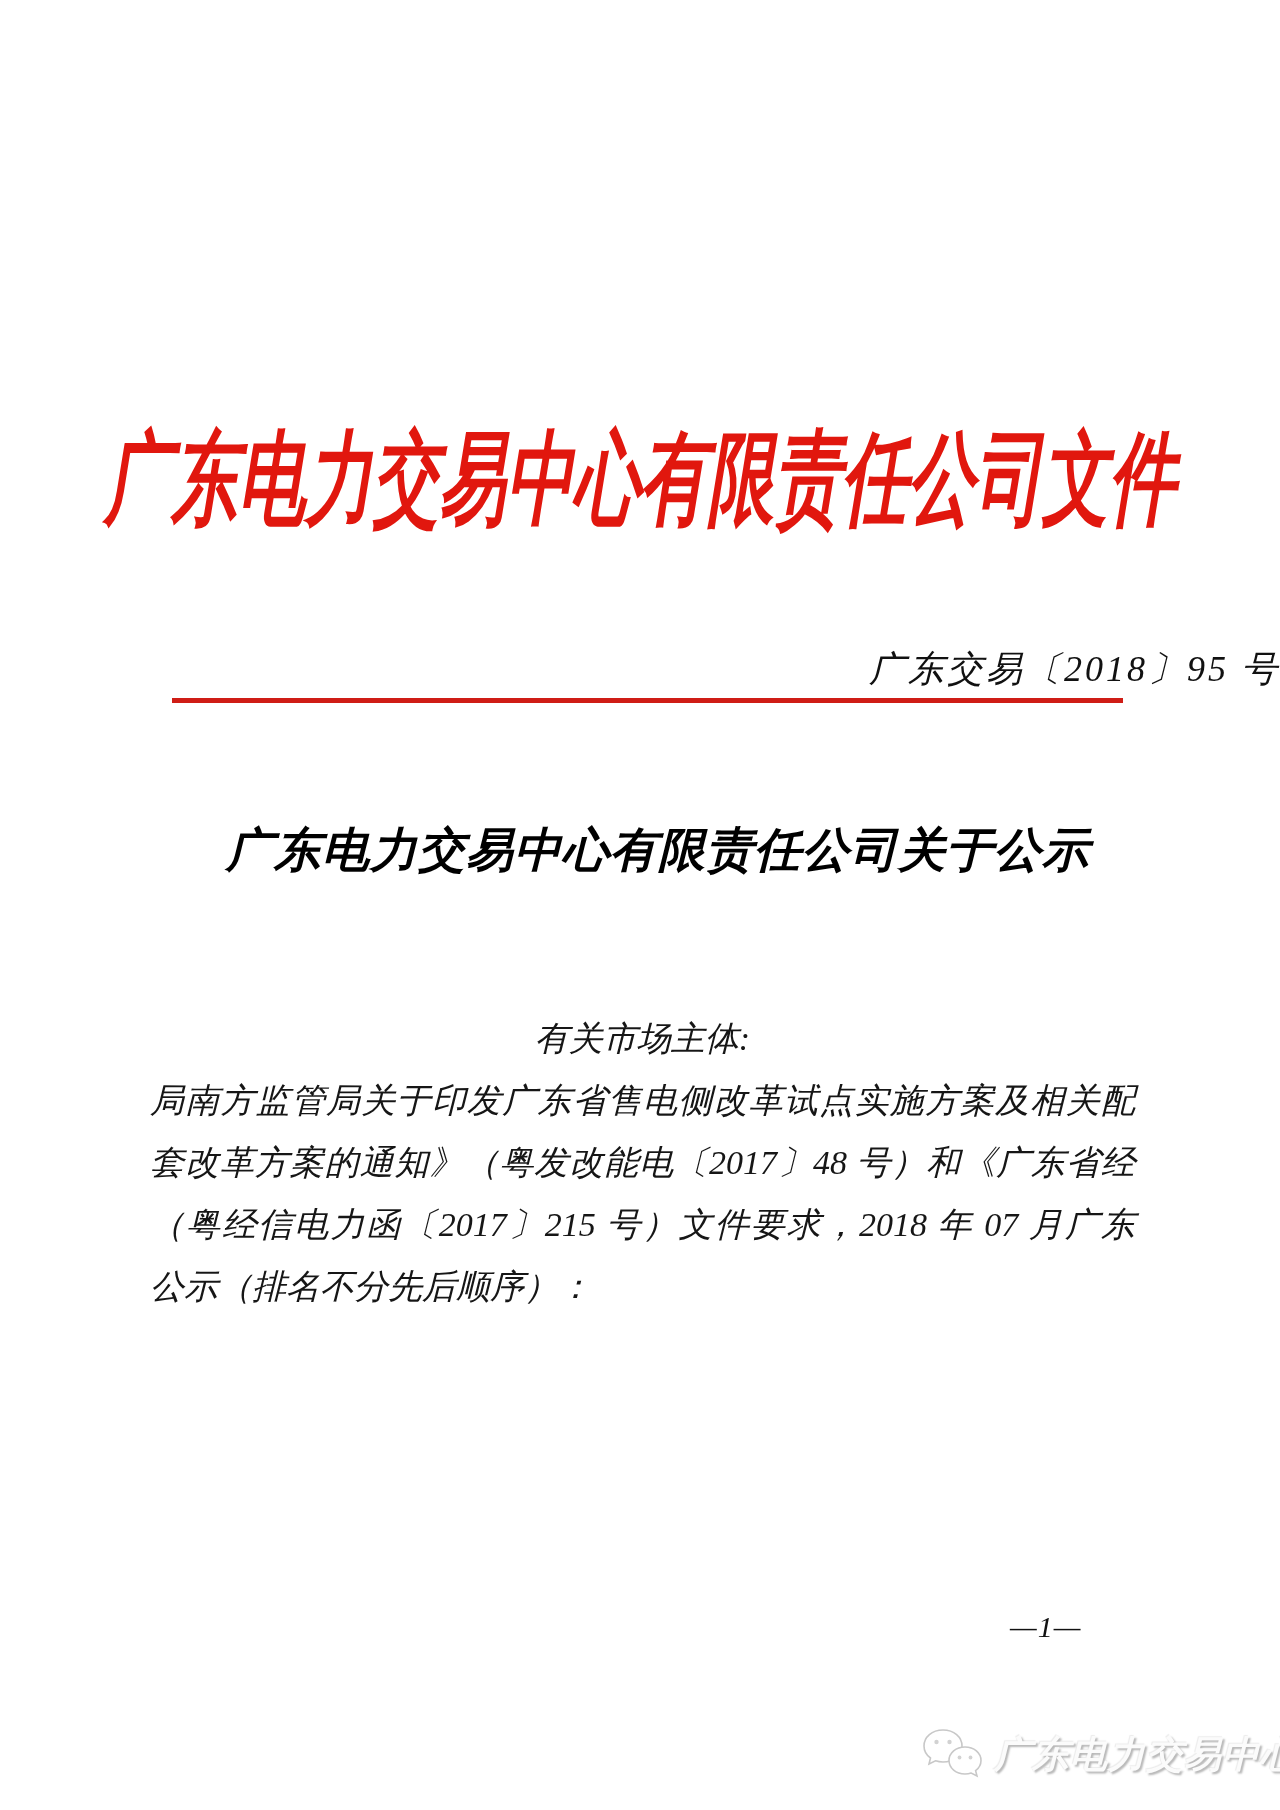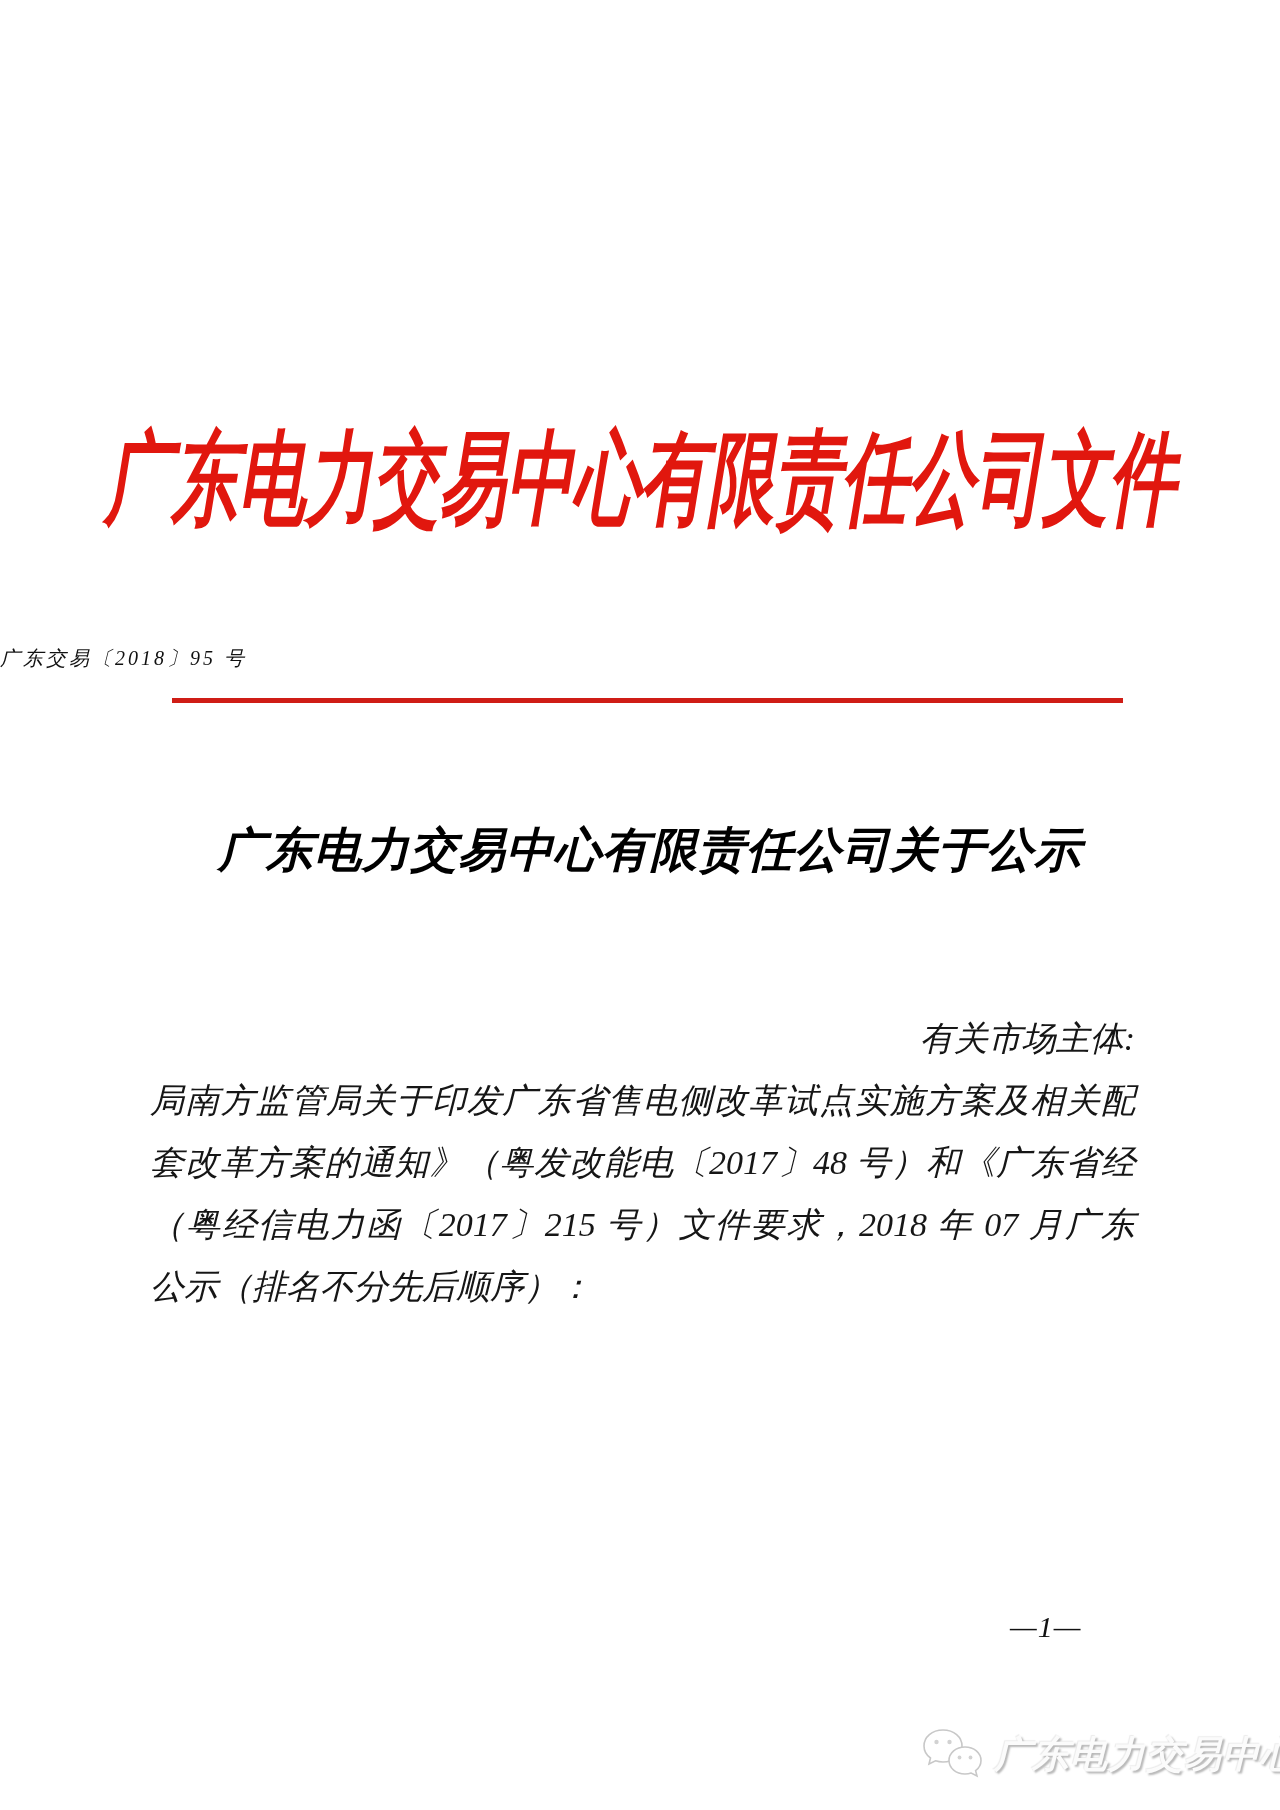--- a/index.html
+++ b/index.html
@@ -20,34 +20,34 @@
     font-size:72px;font-weight:bold;
     color:#e1170e;
     white-space:nowrap;
     transform:scale(0.93,1.42);
     transform-origin:50% 50%;
     letter-spacing:0px;
   }
   
   .doc-number{
     position:absolute;top:645px;left:0;right:0;
-    text-align:left;
-    font-size:20px;
+    text-align:right;
+    font-size:36px;
     letter-spacing:3px;
     color:#111;
   }
   
   .red-rule{
     position:absolute;top:698px;left:172px;
     width:951px;height:5px;
     background:#cf1d16;
   }
   
   .doc-title{
-    position:absolute;top:820px;left:156px;width:988px;
+    position:absolute;top:820px;left:164px;width:988px;
     text-align:center;
     font-size:47px;font-weight:bold;
     line-height:61px;
     color:#000;
     letter-spacing:1px;
   }
   
   .body-block{
     position:absolute;top:1008px;left:150px;width:985px;
     font-size:34px;
@@ -58,21 +58,21 @@
     text-align:justify;
     text-align-last:justify;
   }
   .body-line.first{
     padding-left:68px; 
   }
   .body-line.last{
     text-align-last:left;
   }
   .salutation{
-    text-align:right;
+    text-align:center;
   }
   
   .page-number{
     position:absolute;top:1610px;left:1010px;
     font-size:30px;
     color:#111;
     letter-spacing:1px;
   }
   
   .watermark{

